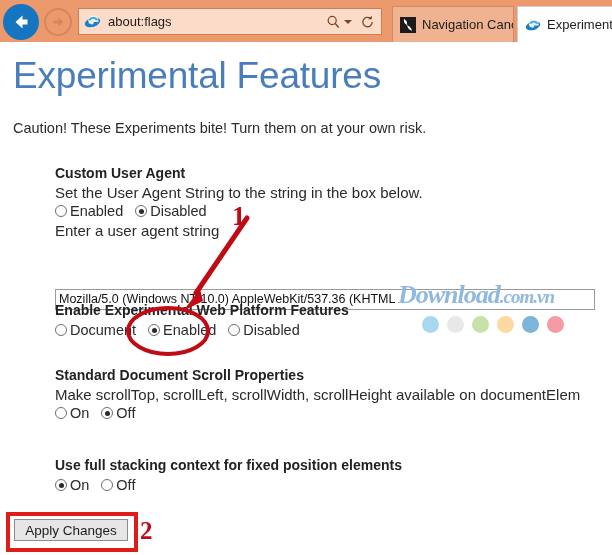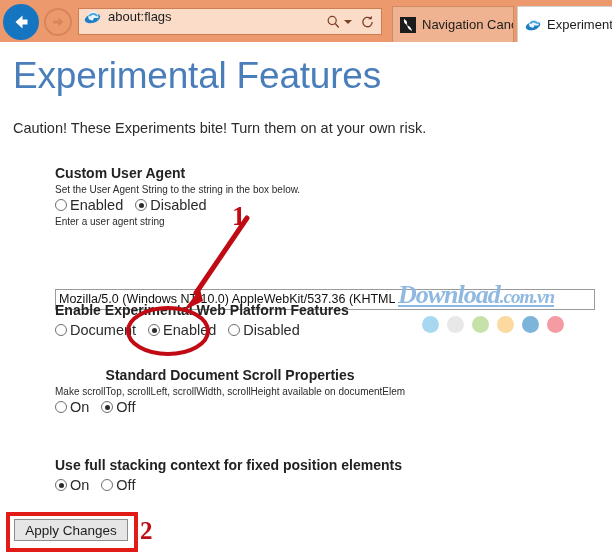--- a/index.html
+++ b/index.html
@@ -48,20 +48,21 @@
   }
 
   .addrbar {
     position: absolute;
     left: 78px; top: 8px;
     width: 304px; height: 27px;
     background: #fbdcc8;
     border: 1px solid #cf7d52;
     box-sizing: border-box;
     display: flex;
+    align-items: center;
   }
   .ie-logo {
     width: 17px; height: 17px;
     margin-left: 5px;
     flex: 0 0 auto;
   }
   .addr-text {
     margin-left: 7px;
     font-size: 13px;
     color: #1d1d1d;
@@ -148,21 +149,21 @@
 
   .section { position: absolute; left: 55px; }
   .sec-head {
     font-size: 14px;
     font-weight: bold;
     color: #222222;
     white-space: nowrap;
     margin: 0;
   }
   .sec-desc {
-    font-size: 10px;
+    font-size: 15px;
     color: #2b2b2b;
     white-space: nowrap;
     margin: 3px 0 0 0;
   }
   .radio-row {
     margin-top: 2px;
     display: flex;
     align-items: center;
     gap: 12px;
     white-space: nowrap;
@@ -258,21 +259,20 @@
   }
   .wm-text {
     font-family: "Liberation Serif", serif;
     font-style: italic;
     font-weight: bold;
     font-size: 26px;
     color: #8fb9e0;
     letter-spacing: -1px;
     line-height: 1;
     white-space: nowrap;
-    text-decoration: underline;
   }
   .wm-text .wm-small { font-size: 19px; }
   .wm-dots {
     margin-top: 8px;
     margin-left: 24px;
     display: flex;
     gap: 8px;
   }
   .wm-dot { width: 17px; height: 17px; border-radius: 50%; }
 </style>
@@ -368,21 +368,21 @@
         <span class="radio checked"></span>
         <span>Enabled</span>
       </label>
       <label class="radio-opt">
         <span class="radio"></span>
         <span>Disabled</span>
       </label>
     </div>
   </div>
 
-  <div class="section" style="top:325px;text-align:center;">
+  <div class="section" style="top:325px;">
     <div class="sec-head">Standard Document Scroll Properties</div>
     <div class="sec-desc">Make scrollTop, scrollLeft, scrollWidth, scrollHeight available on documentElem</div>
     <div class="radio-row">
       <label class="radio-opt">
         <span class="radio"></span>
         <span>On</span>
       </label>
       <label class="radio-opt">
         <span class="radio checked"></span>
         <span>Off</span>

